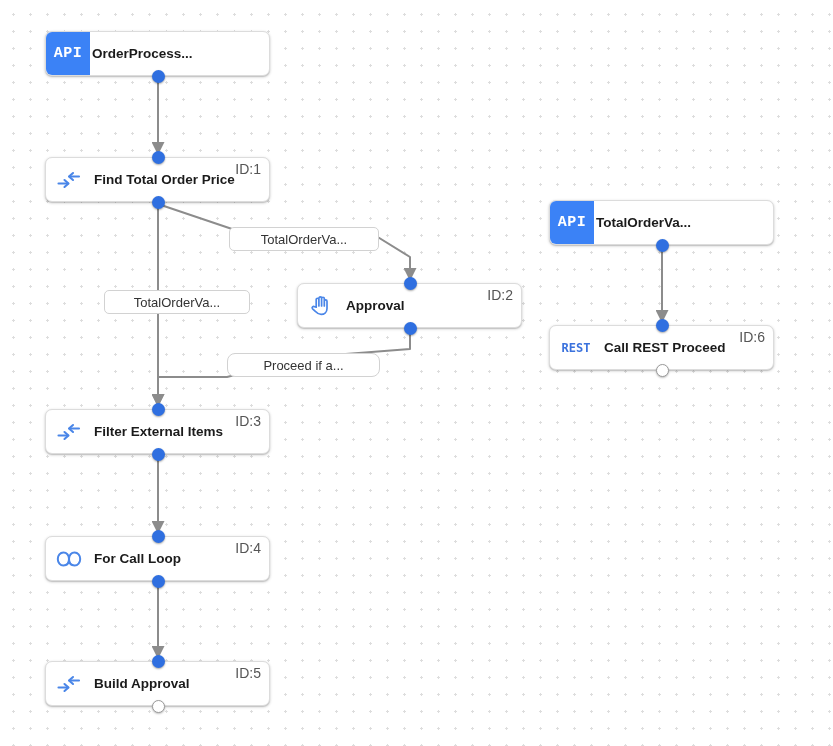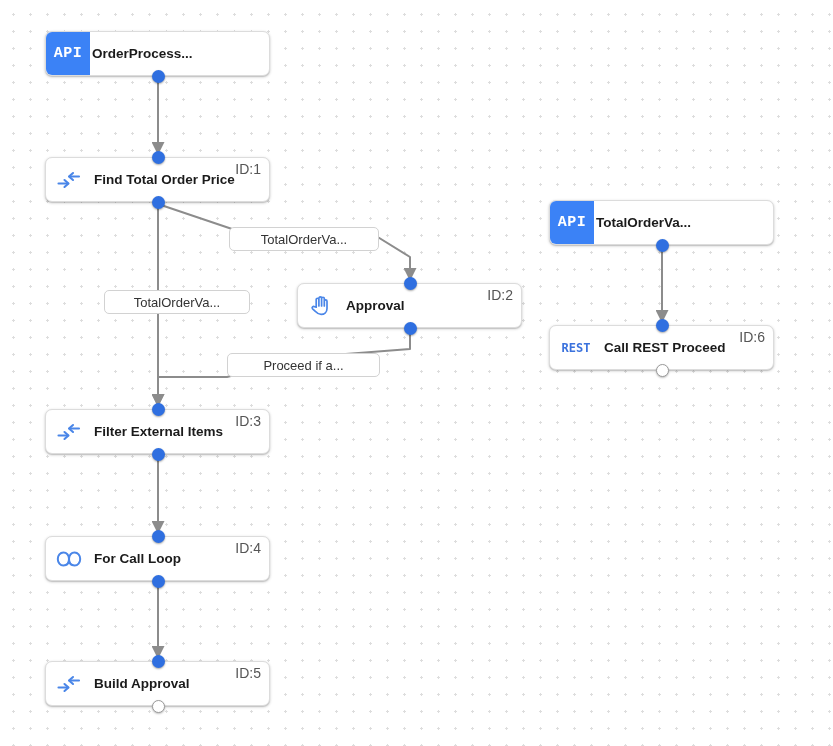--- a/index.html
+++ b/index.html
@@ -236,16 +236,16 @@
       <div class="port" style="left: 151.5px; top: 574.5px;"></div>
       <div class="port" style="left: 151.5px; top: 654.5px;"></div>
       <div class="port hollow" style="left: 151.5px; top: 699.5px;"></div>
       <div class="port" style="left: 655.5px; top: 238.5px;"></div>
       <div class="port" style="left: 655.5px; top: 318.5px;"></div>
       <div class="port hollow" style="left: 655.5px; top: 363.5px;"></div>
     </div>
   <div id="labels-group">
       <div class="edge-label" style="left: 229px; top: 227px; width: 150px;">TotalOrderVa...</div>
       <div class="edge-label" style="left: 104px; top: 290px; width: 146px;">TotalOrderVa...</div>
-      <div class="edge-label" style="left: 227px; top: 353px; width: 153px;">Proceed if a...</div>
+      <div class="edge-label" style="left: 227px; top: 353px; width: 153px; border-radius: 8px;">Proceed if a...</div>
     </div>
 
 </div>
 
 </body></html>

